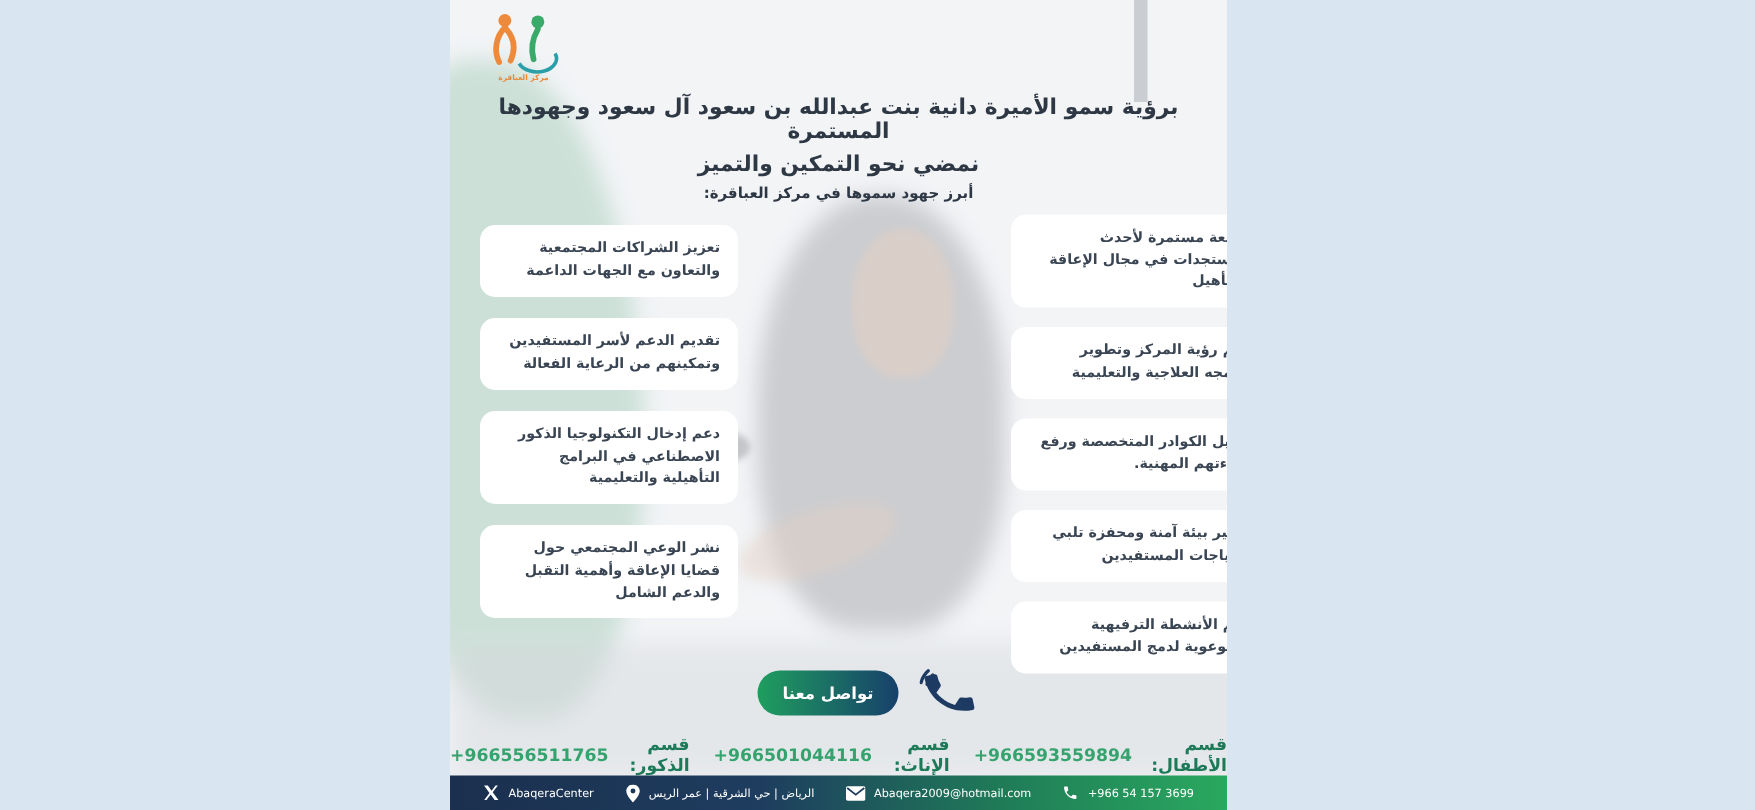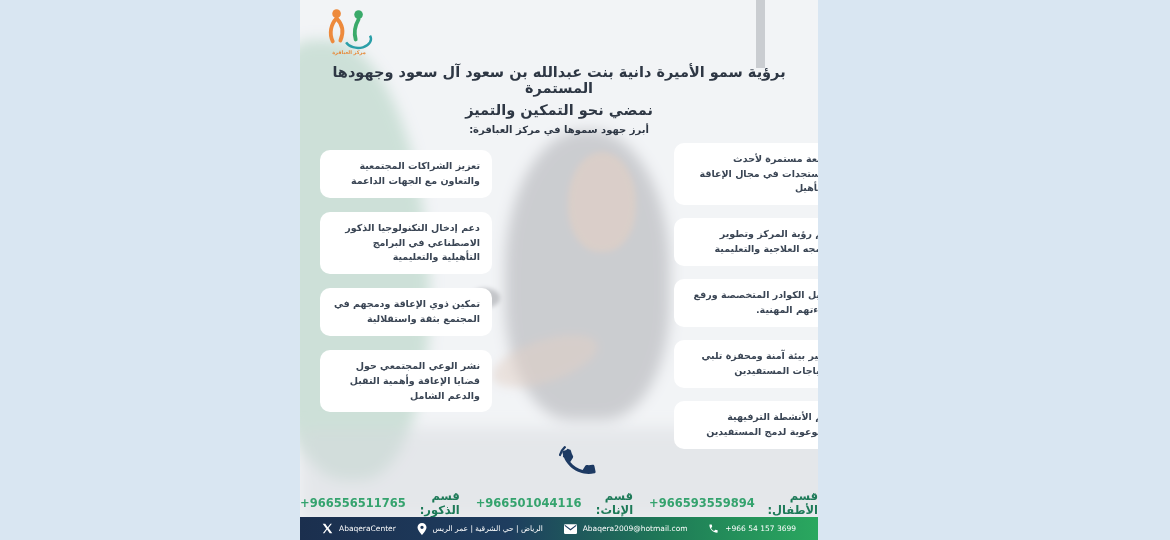--- a/index.html
+++ b/index.html
@@ -88,24 +88,24 @@
     <p class="l1">برؤية سمو الأميرة دانية بنت عبدالله بن سعود آل سعود وجهودها المستمرة</p>
     <p class="l2">نمضي نحو التمكين والتميز</p>
     <p class="l3">أبرز جهود سموها  في مركز العباقرة:</p>
   </div>
 
   <div class="col col-left">
     <div class="card card-l">
         <p dir="rtl">تعزيز الشراكات المجتمعية والتعاون مع الجهات الداعمة</p>
       </div>
     <div class="card card-l">
-        <p dir="rtl">دعم إدخال التكنولوجيا الذكور الاصطناعي في البرامج التأهيلية والتعليمية</p>
+        <p dir="rtl">تقديم الدعم لأسر المستفيدين وتمكينهم من الرعاية الفعالة</p>
       </div>
     <div class="card card-l">
-        <p dir="rtl">تمكين ذوي الإعاقة ودمجهم في المجتمع بثقة واستقلالية</p>
+        <p dir="rtl">دعم إدخال التكنولوجيا الذكور الاصطناعي في البرامج التأهيلية والتعليمية</p>
       </div>
     <div class="card card-l">
         <p dir="rtl">نشر الوعي المجتمعي حول قضايا الإعاقة وأهمية التقبل والدعم الشامل</p>
       </div>
   </div>
 
   <div class="col col-right">
     <div class="card card-r">
         <p dir="rtl">متابعة مستمرة لأحدث المستجدات في مجال الإعاقة والتأهيل</p>
       </div>
@@ -117,20 +117,21 @@
       </div>
     <div class="card card-r">
         <p dir="rtl">توفير بيئة آمنة ومحفزة تلبي احتياجات المستفيدين</p>
       </div>
     <div class="card card-r">
         <p dir="rtl">دعم الأنشطة الترفيهية والتوعوية لدمج المستفيدين</p>
       </div>
   </div>
 
   <div class="cta-row">
+    <button class="cta-btn">تواصل معنا</button>
     <svg class="cta-phone" viewBox="0 0 24 24">
       <g transform="rotate(-12 12 12)">
         <path fill="#1d3a63" d="M6.62 10.79c1.44 2.83 3.76 5.14 6.59 6.59l2.2-2.21c.27-.26.66-.35 1.01-.24 1.12.37 2.33.57 3.57.57.55 0 1 .45 1 1V20c0 .55-.45 1-1 1-9.39 0-17-7.61-17-17 0-.55.45-1 1-1h3.5c.55 0 1 .45 1 1 0 1.25.2 2.45.57 3.57.11.35.03.74-.25 1.02l-2.2 2.2z"></path>
         <path d="M3.5 6.5 a7 7 0 0 1 3.2 -3.4 M1.2 5.2 a10 10 0 0 1 4 -4.2" stroke="#1d3a63" stroke-width="1.4" fill="none" stroke-linecap="round"></path>
       </g>
     </svg>
   </div>
 
   <div class="phones">
     <span class="phone-pair">

